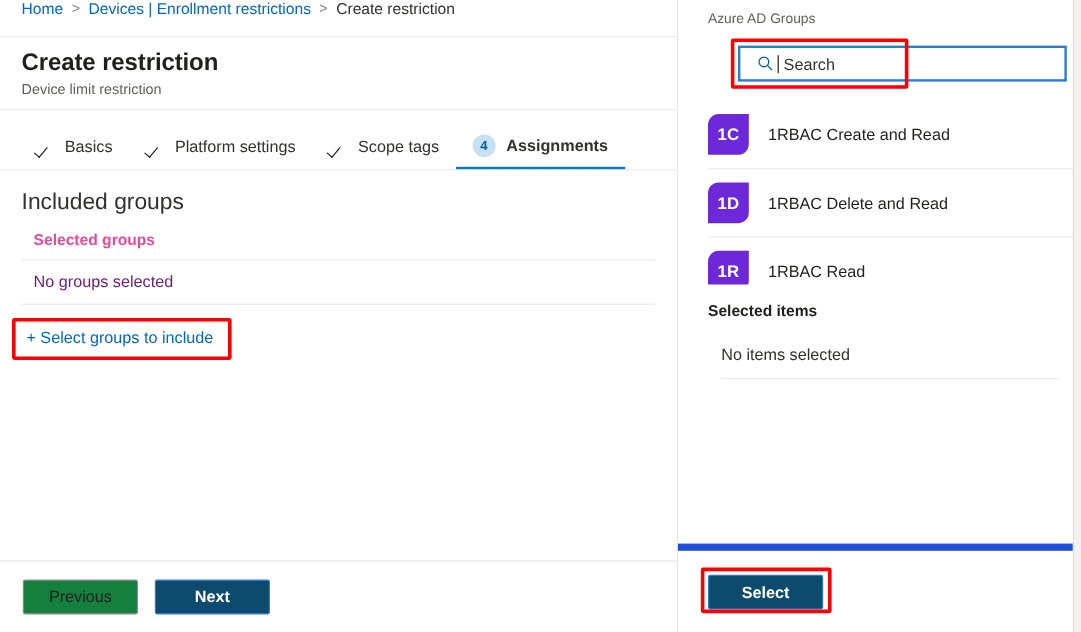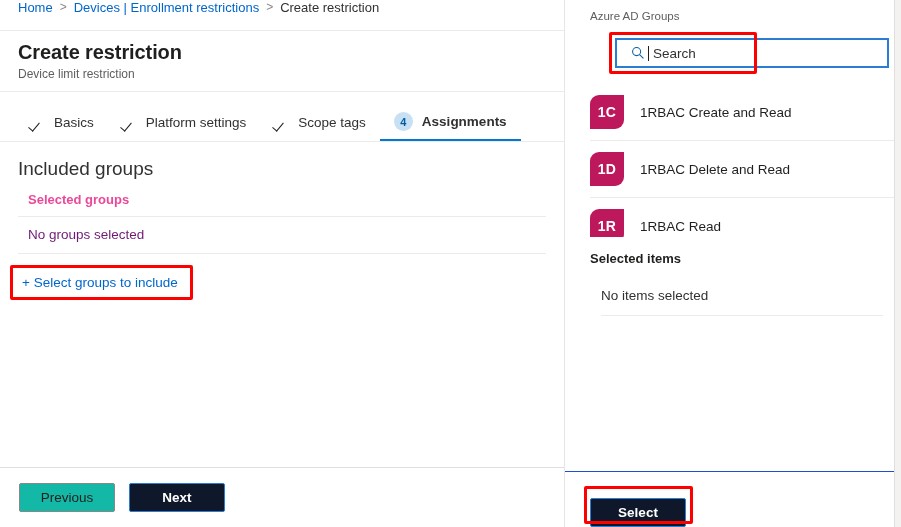--- a/index.html
+++ b/index.html
@@ -195,26 +195,26 @@
     min-width: 96px;
     border-radius: 2px;
     cursor: pointer;
     padding: 0 14px;
     box-sizing: border-box;
     display: inline-flex;
     align-items: center;
     justify-content: center;
   }
   .btn-secondary {
-    background: #14b8a6;
+    background: #15803d;
     border: 1px solid #8a8886;
     color: #201f1e;
   }
   .btn-primary {
-    background: #0f172a;
+    background: #0c4a6e;
     border: 1px solid #2b7cd3;
     color: #ffffff;
     font-weight: 600;
   }
 
   
   .right-panel {
     position: relative;
     width: 336px;
     height: 527px;
@@ -304,21 +304,21 @@
     height: 57px;
     border-bottom: 1px solid #edebe9;
     box-sizing: border-box;
     cursor: pointer;
     gap: 16px;
   }
   .group-item:first-child { border-top: none; }
   .avatar {
     width: 34px;
     height: 34px;
-    background: #be185d;
+    background: #6d28d9;
     color: #ffffff;
     font-size: 14px;
     font-weight: 600;
     display: flex;
     align-items: center;
     justify-content: center;
     flex: 0 0 auto;
     border-radius: 9px 0 9px 0;
     letter-spacing: 0.2px;
   }
@@ -339,24 +339,24 @@
     color: #323130;
     margin: 0 18px 0 36px;
     padding: 22px 0 12px 0;
     border-bottom: 1px solid #edebe9;
     flex: 0 0 auto;
   }
 
   .panel-spacer { flex: 1 1 auto; }
 
   .panel-footer {
-    height: 56px;
-    border-top: 1px solid #1d4ed8;
-    display: flex;
-    align-items: flex-end;
+    height: 74px;
+    border-top: 6px solid #1d4ed8;
+    display: flex;
+    align-items: center;
     padding-left: 25px;
     box-sizing: border-box;
     flex: 0 0 auto;
     position: relative;
   }
   .select-hl {
     position: absolute;
     left: 19px;
     top: 14px;
     width: 109px;

